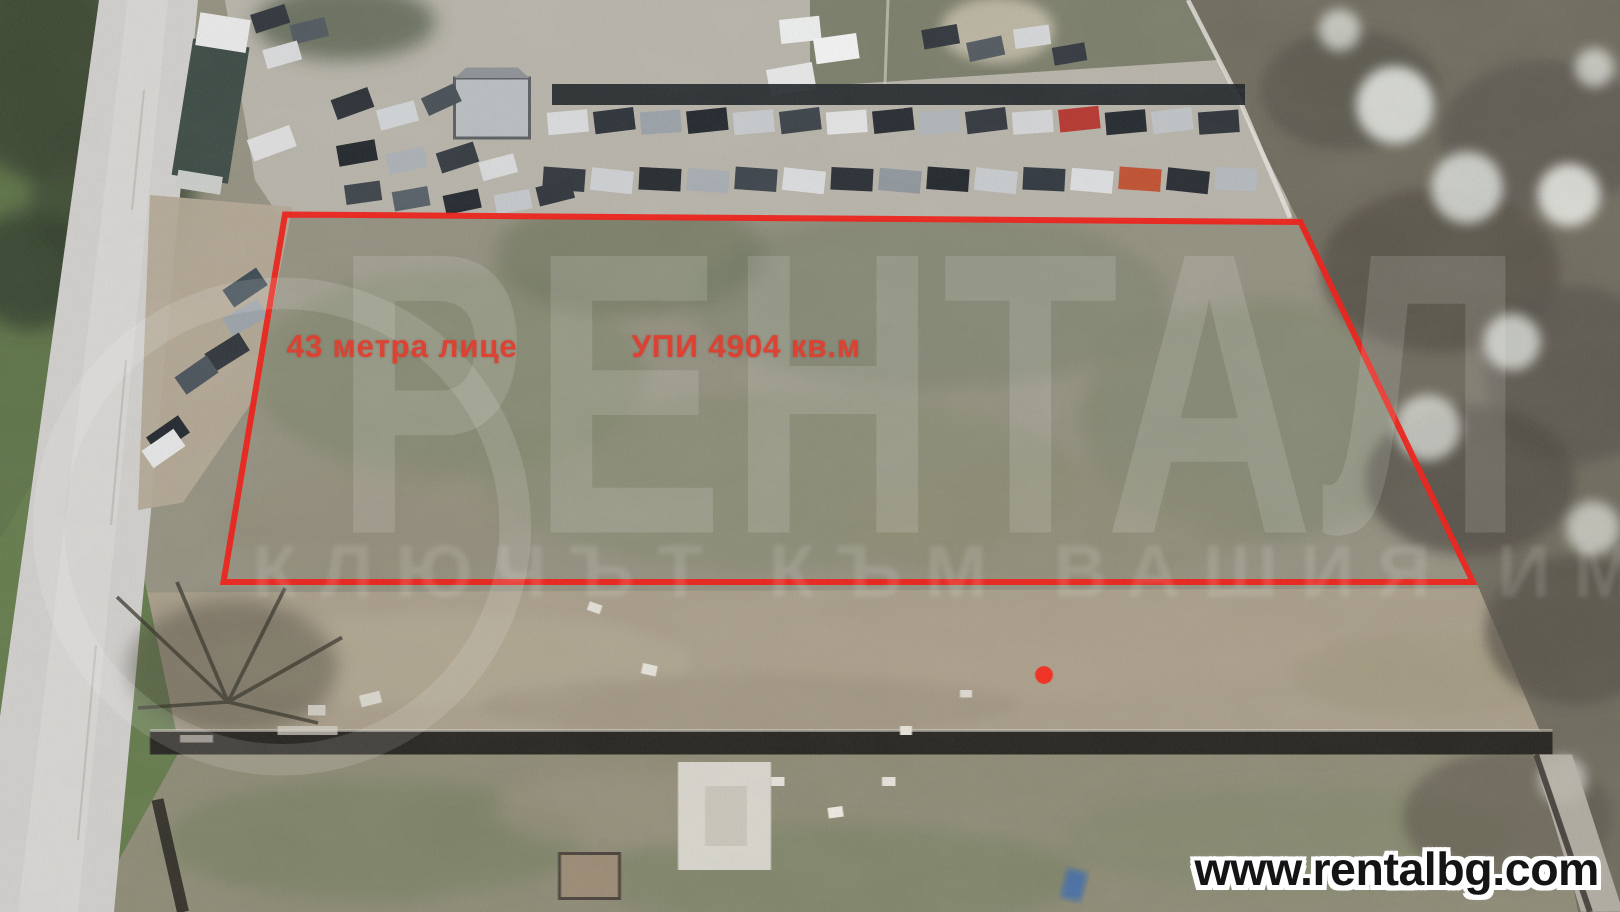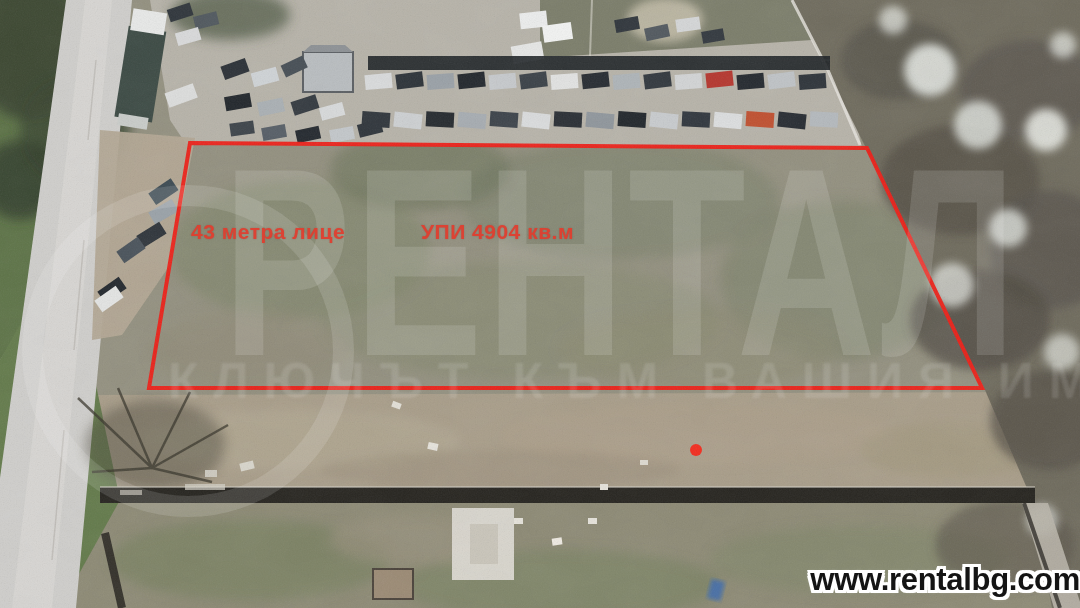--- a/index.html
+++ b/index.html
@@ -30,21 +30,21 @@
     transform:scaleX(.72);transform-origin:0 0;letter-spacing:4px;
     white-space:nowrap;
   }
   #wm-slogan{
     position:absolute;left:168px;top:352px;width:1000px;
     font-size:50px;font-weight:700;color:rgba(255,255,255,.12);
     letter-spacing:15px;white-space:nowrap;filter:blur(1.3px);
   }
   
   #site-url{
-    position:absolute;right:0;top:562px;
+    position:absolute;right:14px;top:562px;
     font-size:31px;font-weight:800;color:#141414;letter-spacing:-.3px;
     text-shadow:
       -3px -3px 0 #fff, 0 -3px 0 #fff, 3px -3px 0 #fff,
       -3px 0 0 #fff, 3px 0 0 #fff,
       -3px 3px 0 #fff, 0 3px 0 #fff, 3px 3px 0 #fff,
       0 0 5px #fff;
   }
 </style>
 </head>
 <body>

